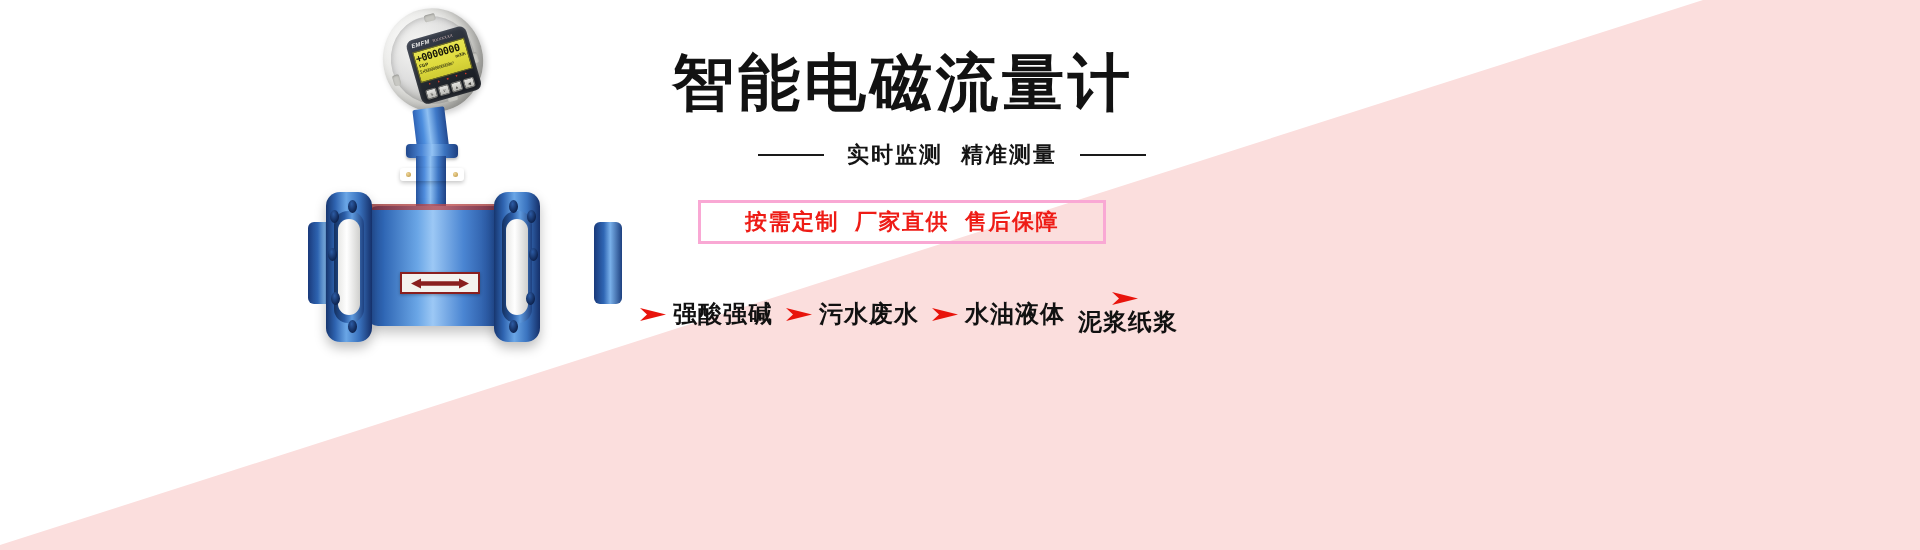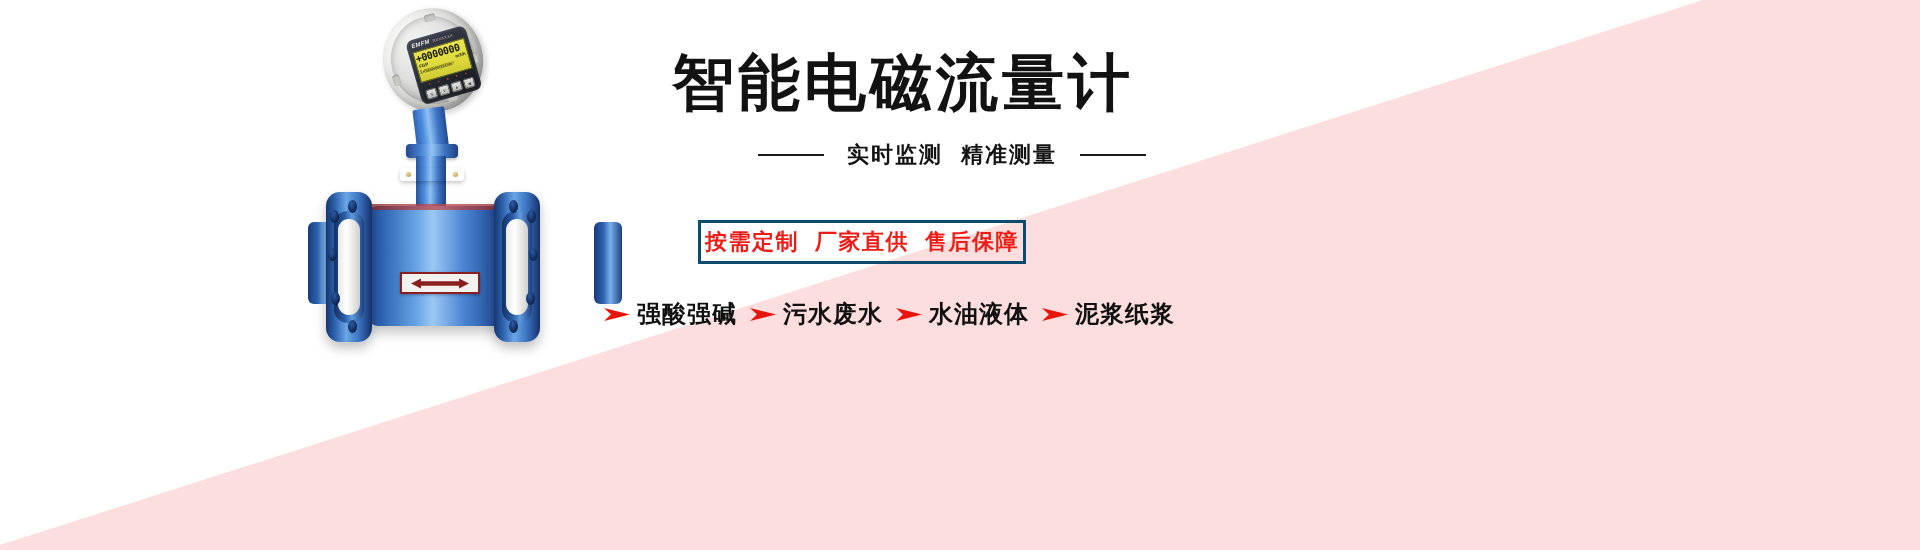--- a/index.html
+++ b/index.html
@@ -151,34 +151,34 @@
   .subtitle-row{
     position:absolute;left:672px;top:138px;width:560px;height:34px;
     display:flex;align-items:center;justify-content:center;gap:23px;
   }
   .rule{width:66px;height:2px;background:#1a1a1a;flex:none;}
   .subtitle{
     font-size:22px;font-weight:bold;color:#141414;letter-spacing:2px;white-space:nowrap;
   }
   .subtitle .gap{display:inline-block;width:18px;}
   .redbox{
-    position:absolute;left:698px;top:220px;width:328px;height:44px;
-    border:3px solid #0c4a6e;box-sizing:border-box;
+    position:absolute;left:698px;top:200px;width:408px;height:44px;
+    border:3px solid #f9a8d4;box-sizing:border-box;
     display:flex;align-items:center;justify-content:center;background:transparent;
   }
   .redbox-text{
     font-size:22px;font-weight:bold;color:#ee1c16;letter-spacing:1.5px;white-space:nowrap;
   }
   .redbox-text .gap{display:inline-block;width:16px;}
   .features{
-    position:absolute;left:604px;top:295px;width:620px;height:38px;
+    position:absolute;left:640px;top:295px;width:620px;height:38px;
     display:flex;align-items:center;justify-content:flex-start;gap:0px;
   }
   .feat{display:flex;align-items:center;white-space:nowrap;margin-right:13px;}
-  .feat:last-child{margin-right:0;}
+  .feat:last-child{margin-right:0;flex-direction:column;}
   .arrow{display:inline-block;margin-right:7px;line-height:0;}
   .feat-label{font-size:24px;font-weight:bold;color:#111111;letter-spacing:1px;}
 </style>
 </head>
 <body>
 
 <div id="banner">
 
   <div class="pink-band"></div>
 

